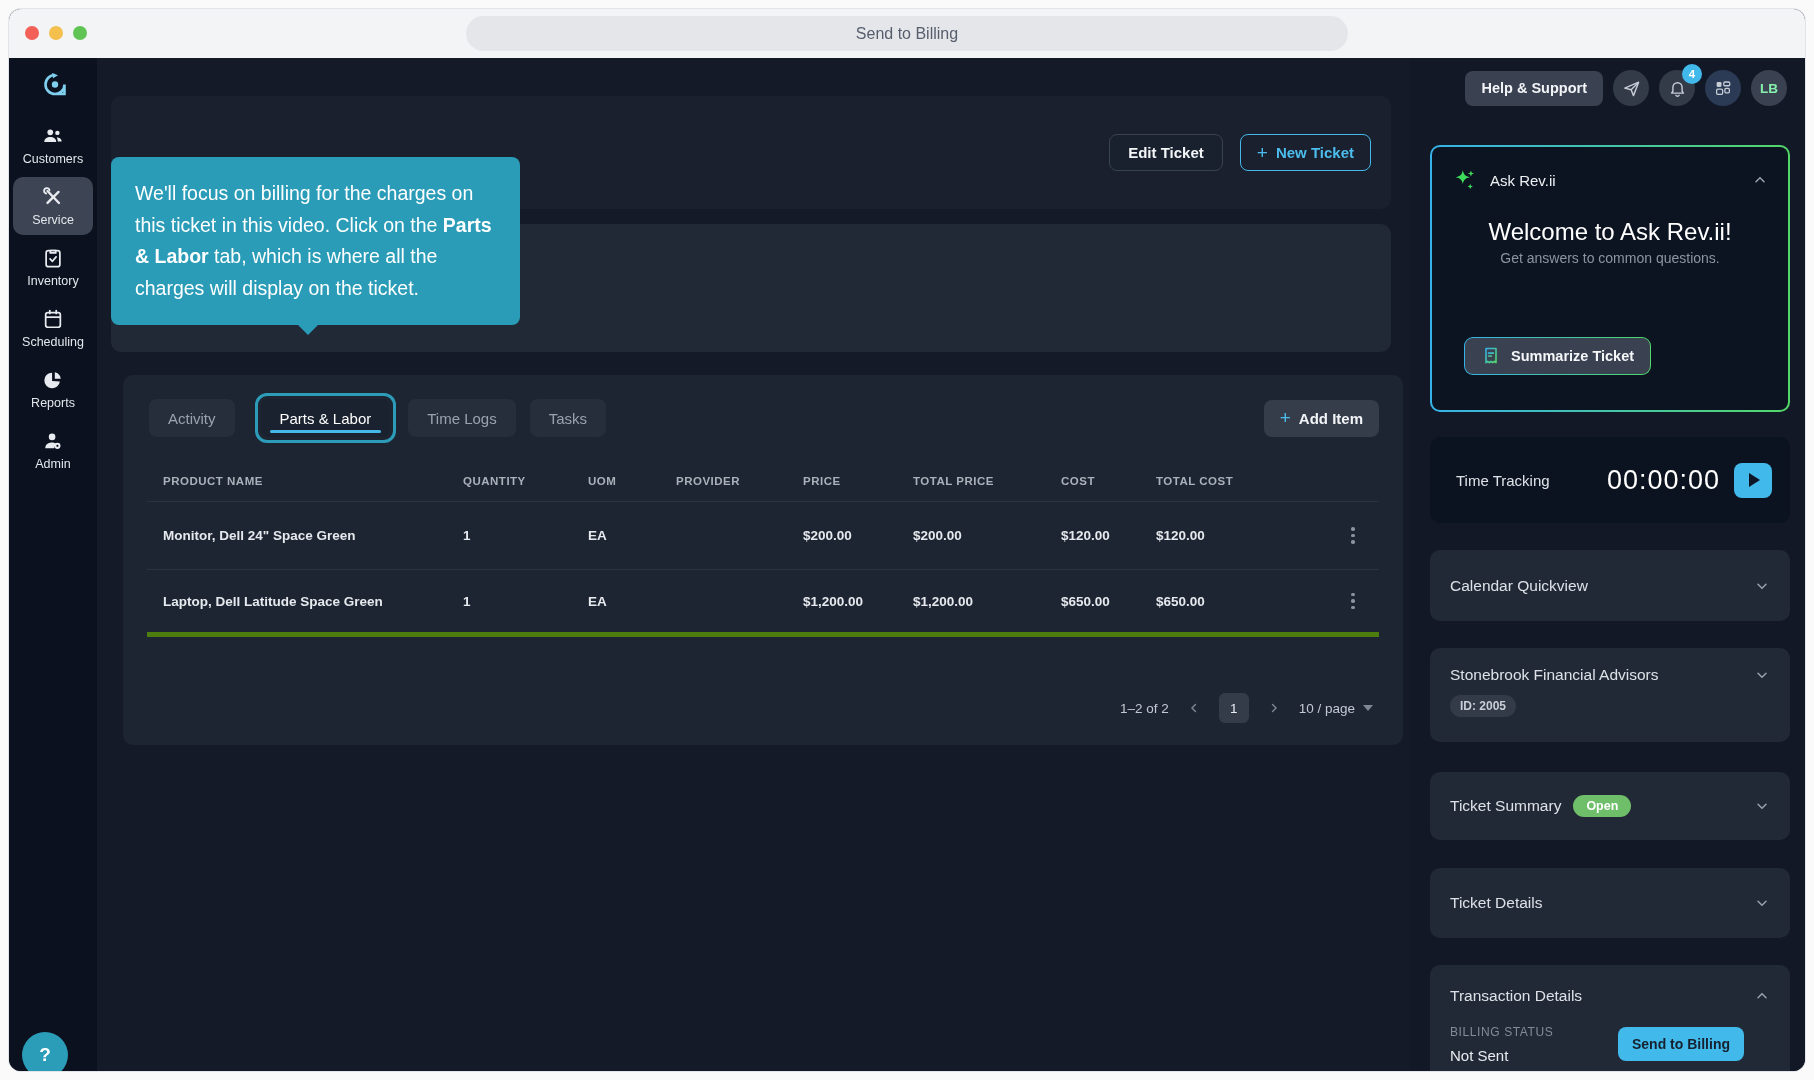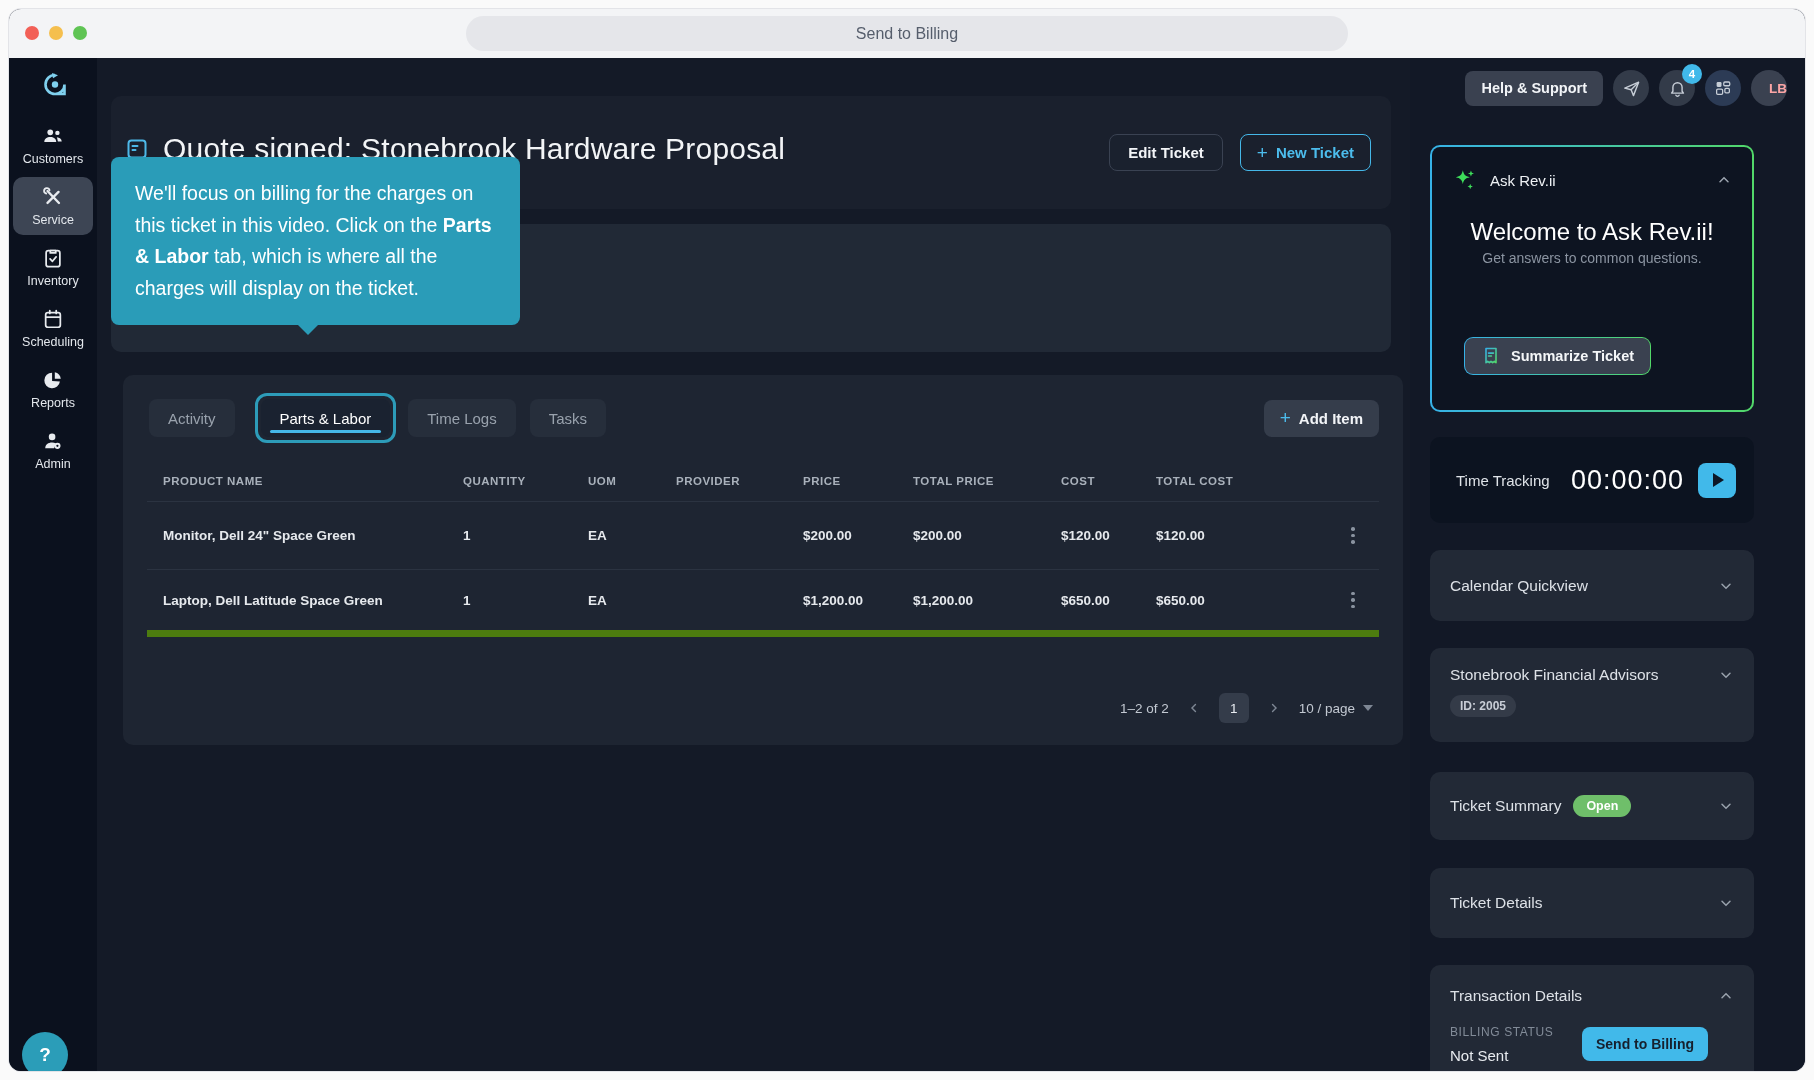--- a/index.html
+++ b/index.html
@@ -29,22 +29,22 @@
 
   
   .topbar { position:absolute; right:18px; top:61px; display:flex; align-items:center; gap:10px; z-index:4; }
   .help-btn { height:35px; padding:0 16px; background:#3a4150; border-radius:8px; color:#f2f4f7;
               font-size:14.5px; font-weight:bold; display:flex; align-items:center; }
   .circle-btn { width:36px; height:36px; border-radius:50%; background:#333b49; display:flex; align-items:center;
                 justify-content:center; color:#c6cdd6; position:relative; }
   .circle-btn.grid-bg { background:#2c3b55; }
   .badge { position:absolute; top:-6px; right:-7px; min-width:20px; height:20px; border-radius:10px; background:#41b9ea;
            color:#fff; font-size:11.5px; font-weight:bold; display:flex; align-items:center; justify-content:center; }
-  .avatar { width:36px; height:36px; border-radius:50%; background:#3a4150; color:#fca5a5; font-size:13.5px;
-            font-weight:bold; display:flex; align-items:center; justify-content:flex-end; }
+  .avatar { width:36px; height:36px; border-radius:50%; background:#3a4150; color:#86efac; font-size:13.5px;
+            font-weight:bold; display:flex; align-items:center; justify-content:center; }
 
   
   .title-band { position:absolute; left:102px; top:87px; width:1280px; height:113px; background:#1a202d; border-radius:10px; z-index:1; }
   .title-row { position:absolute; left:116px; top:123px; display:flex; align-items:center; gap:14px; z-index:2; }
   .page-title { color:#f2f4f6; font-size:30px; font-weight:500; letter-spacing:.2px; }
   .title-actions { position:absolute; top:125px; right:434px; display:flex; gap:17px; z-index:2; }
   .btn-edit { height:37px; padding:0 18px; border:1px solid #3a4252; background:#1a212e; border-radius:8px;
               color:#f2f4f7; font-size:15px; font-weight:bold; display:flex; align-items:center; }
   .btn-new { height:37px; padding:0 16px; border:1px solid #45b7e8; background:transparent; border-radius:8px;
              color:#4cbcec; font-size:15px; font-weight:bold; display:flex; align-items:center; gap:8px; }
@@ -62,36 +62,36 @@
   .btn-add { margin-left:auto; height:37px; padding:0 16px; background:#353d4b; border-radius:8px; color:#f2f4f7;
              font-size:15px; font-weight:bold; display:flex; align-items:center; gap:8px; }
   .plus { color:#4cbcec; font-size:19px; font-weight:normal; }
   .btn-new .plus { color:#4cbcec; }
 
   .tbl { margin:0 24px;font-weight:bold; }
   .thead { display:grid; grid-template-columns:300px 125px 88px 127px 110px 148px 95px 189px auto;
            padding:32px 0 14px 16px; color:#a9b1bb; font-size:11.5px; letter-spacing:.5px; }
   .trow { display:grid; grid-template-columns:300px 125px 88px 127px 110px 148px 95px 189px auto; align-items:center;
           height:68px; padding-left:16px; border-top:1px solid #2b3341; color:#e6e9ed; font-size:13.5px; }
-  .trow:last-of-type { border-bottom:7px solid #4d7c0f; }
+  .trow:last-of-type { border-bottom:5px solid #4d7c0f; }
   .kebab { justify-self:start; display:flex; flex-direction:column; gap:3px; padding:6px; cursor:pointer; }
   .kebab i { width:3.5px; height:3.5px; border-radius:50%; background:#8a93a0; }
 
   .pager { margin-top:auto; padding:0 30px 22px 0; display:flex; align-items:center; justify-content:flex-end;
            gap:18px; color:#c3c9d2; font-size:13.5px; }
   .pg-chev { color:#7e8794; display:flex; align-items:center; }
   .pg-num { width:30px; height:30px; background:#343c4a; border-radius:6px; color:#e9ecf1; display:flex;
             align-items:center; justify-content:center; font-size:13.5px; }
   .pg-size { display:flex; align-items:center; gap:8px; }
   .caret-down { width:0; height:0; border-left:5px solid transparent; border-right:5px solid transparent;
                 border-top:6px solid #7e8794; }
 
   
   .right-bg { position:absolute; left:1401px; top:49px; width:395px; height:1013px; background:#121826; z-index:2; }
-  .rpanel { position:absolute; left:1421px; width:324px; border-radius:10px; background:#222936; z-index:3; }
+  .rpanel { position:absolute; left:1421px; width:360px; border-radius:10px; background:#222936; z-index:3; }
   .rpanel-head { display:flex; align-items:center; padding:0 20px; color:#dde1e7; font-size:15.5px; font-weight:500; }
   .chev { margin-left:auto; color:#9aa2ad; display:flex; }
 
   .ask { top:136px; height:267px; background:linear-gradient(#0d1421,#0d1421) padding-box,
          linear-gradient(90deg,#36b2e8,#52d869) border-box; border:2px solid transparent; }
   .ask-head { display:flex; align-items:center; gap:12px; padding:20px 20px 0; color:#eef1f4; font-size:15px; }
   .ask-title { font-weight:400; }
   .ask-heading { margin:22px auto 0; width:260px; text-align:center; color:#ffffff; font-size:24px; font-weight:500; line-height:33px; }
   .ask-sub { margin-top:2px; text-align:center; color:#8b94a1; font-size:14px; }
   .btn-summarize { position:absolute; left:32px; top:190px; height:38px; padding:0 16px; display:flex; align-items:center; gap:10px;
@@ -235,27 +235,20 @@
           <rect x="3.5" y="13.5" width="8" height="7" rx="1.5" fill="none" stroke="currentColor" stroke-width="1.7"></rect>
           <rect x="14.5" y="12.5" width="6" height="6" rx="1.5" fill="none" stroke="currentColor" stroke-width="1.7"></rect>
         </svg>
       </div>
       <div class="avatar">
         <span>LB</span>
       </div>
     </div>
 
     <div class="title-band"></div>
-    <div class="title-row">
-      <svg width="24" height="24" viewBox="0 0 24 24" fill="none" stroke="#4db8e8" stroke-width="2" stroke-linecap="round">
-        <rect x="3.5" y="3.5" width="17" height="17" rx="3"></rect>
-        <path d="M7.5 9 h5 M7.5 13 h3"></path>
-      </svg>
-      <span class="page-title">Quote signed: Stonebrook Hardware Proposal</span>
-    </div>
     <div class="title-actions">
       <div class="btn-edit">
         <span>Edit Ticket</span>
       </div>
       <div class="btn-new">
         <span class="plus">+</span>
         <span>New Ticket</span>
       </div>
     </div>
 

